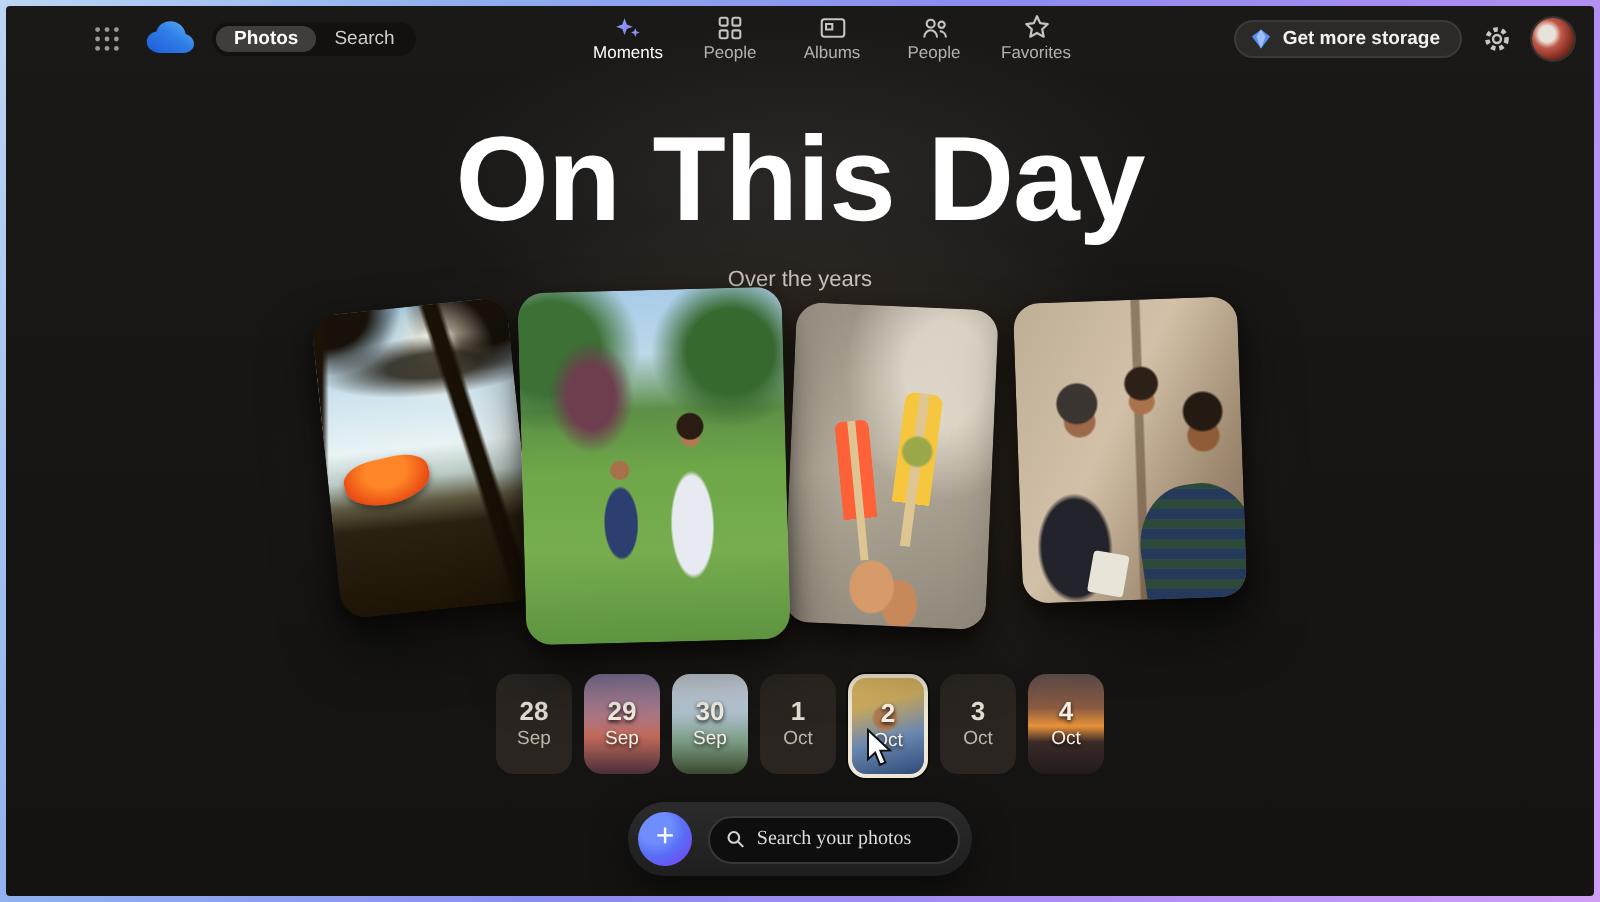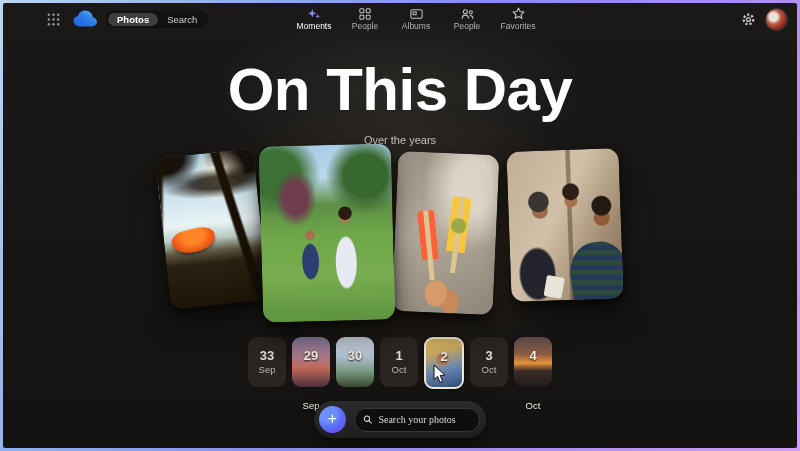--- a/index.html
+++ b/index.html
@@ -122,21 +122,21 @@
     background:repeating-linear-gradient(8deg,#2c4a3c 0 5px,#24395c 5px 10px); }
   .card4::after { content:""; position:absolute; left:30%; bottom:2%; width:16%; height:14%;
     transform:rotate(12deg); background:#e9e4d8; border-radius:2px; }
 
   
   .datestrip { position:absolute; top:334px; left:0; right:0; display:flex; justify-content:center; gap:6px; }
   .tile { width:38px; height:50px; border-radius:9px; display:flex; flex-direction:column;
     align-items:center; justify-content:center; gap:1px; cursor:pointer; background:rgba(64,54,45,.5); }
   .tile .day { font-size:13px; font-weight:bold; color:#e4ddd3; line-height:14px; }
   .tile .mon { font-size:9.5px; color:#bfb6aa; line-height:11px; }
-  .tile.photo .day, .tile.photo .mon { color:#f6f0e4; text-shadow:0 1px 2px rgba(0,0,0,.85);margin-top:36px; }
+  .tile.photo .day, .tile.photo .mon { color:#f6f0e4; text-shadow:0 1px 2px rgba(0,0,0,.85); }
   .tile.t29 { background:linear-gradient(180deg,#8d82a8 0%,#b07a88 42%,#c26a5a 62%,#4a2e3a 100%); }
   .tile.t30 { background:linear-gradient(180deg,#d8e0ea 0%,#b4c6d4 38%,#7a9a82 68%,#39482e 100%); }
   .tile.t4  { background:linear-gradient(180deg,#5a4a48 0%,#8a5a40 34%,#e8923a 52%,#3a2a28 68%,#221b1a 100%); }
   .tile.t2  { background:
       radial-gradient(circle at 46% 42%, #b07a52 0 16%, rgba(176,122,82,0) 20%),
       linear-gradient(165deg,#d9b45f 0%,#c9a95f 28%,#6a87b0 62%,#2e4a78 100%); }
   .tile.selected { width:40px; height:52px; border:2px solid #efe8d6; box-shadow:0 0 0 1px rgba(0,0,0,.45); }
 
   .cursor { position:absolute; left:430px; top:361px; z-index:20; pointer-events:none; }
 
@@ -244,20 +244,27 @@
           <span class="nicon">
             <svg width="13" height="13" viewBox="0 0 14 14" fill="none" stroke="#c6c4c2" stroke-width="1.2" stroke-linejoin="round">
               <path d="M7 1.2 8.7 4.9 12.8 5.4 9.8 8.2 10.6 12.2 7 10.2 3.4 12.2 4.2 8.2 1.2 5.4 5.3 4.9Z"></path>
             </svg>
           </span>
           <span class="nlabel">Favorites</span>
         </div>
       </div>
 
       <div class="tb-right">
+        <div class="storage-btn">
+          <svg width="11" height="11" viewBox="0 0 12 12">
+            <path fill="#5b8df0" d="M6 .8 11 4.6 6 11.2 1 4.6Z"></path>
+            <path fill="#9dc0f8" d="M6 .8 8.5 4.6 6 11.2 3.5 4.6Z"></path>
+          </svg>
+          <span class="slabel">Get more storage</span>
+        </div>
         <span class="gear">
           <svg width="15" height="15" viewBox="0 0 16 16" fill="none" stroke="#c8c7c6">
             <circle cx="8" cy="8" r="5.1" stroke-width="2.4" stroke-dasharray="2.3 2.1"></circle>
             <circle cx="8" cy="8" r="2.1" stroke-width="1.3"></circle>
           </svg>
         </span>
         <div class="avatar"></div>
       </div>
     </div>
 
@@ -268,21 +275,21 @@
 
     <div class="cards">
       <div class="card card1"></div>
       <div class="card card2"></div>
       <div class="card card3"></div>
       <div class="card card4"></div>
     </div>
 
     <div class="datestrip">
       <div class="tile">
-        <span class="day">33</span>
+        <span class="day">28</span>
         <span class="mon">Sep</span>
       </div>
       <div class="tile photo t29">
         <span class="day">29</span>
         <span class="mon">Sep</span>
       </div>
       <div class="tile photo t30">
         <span class="day">30</span>
         <span class="mon">Sep</span>
       </div>

